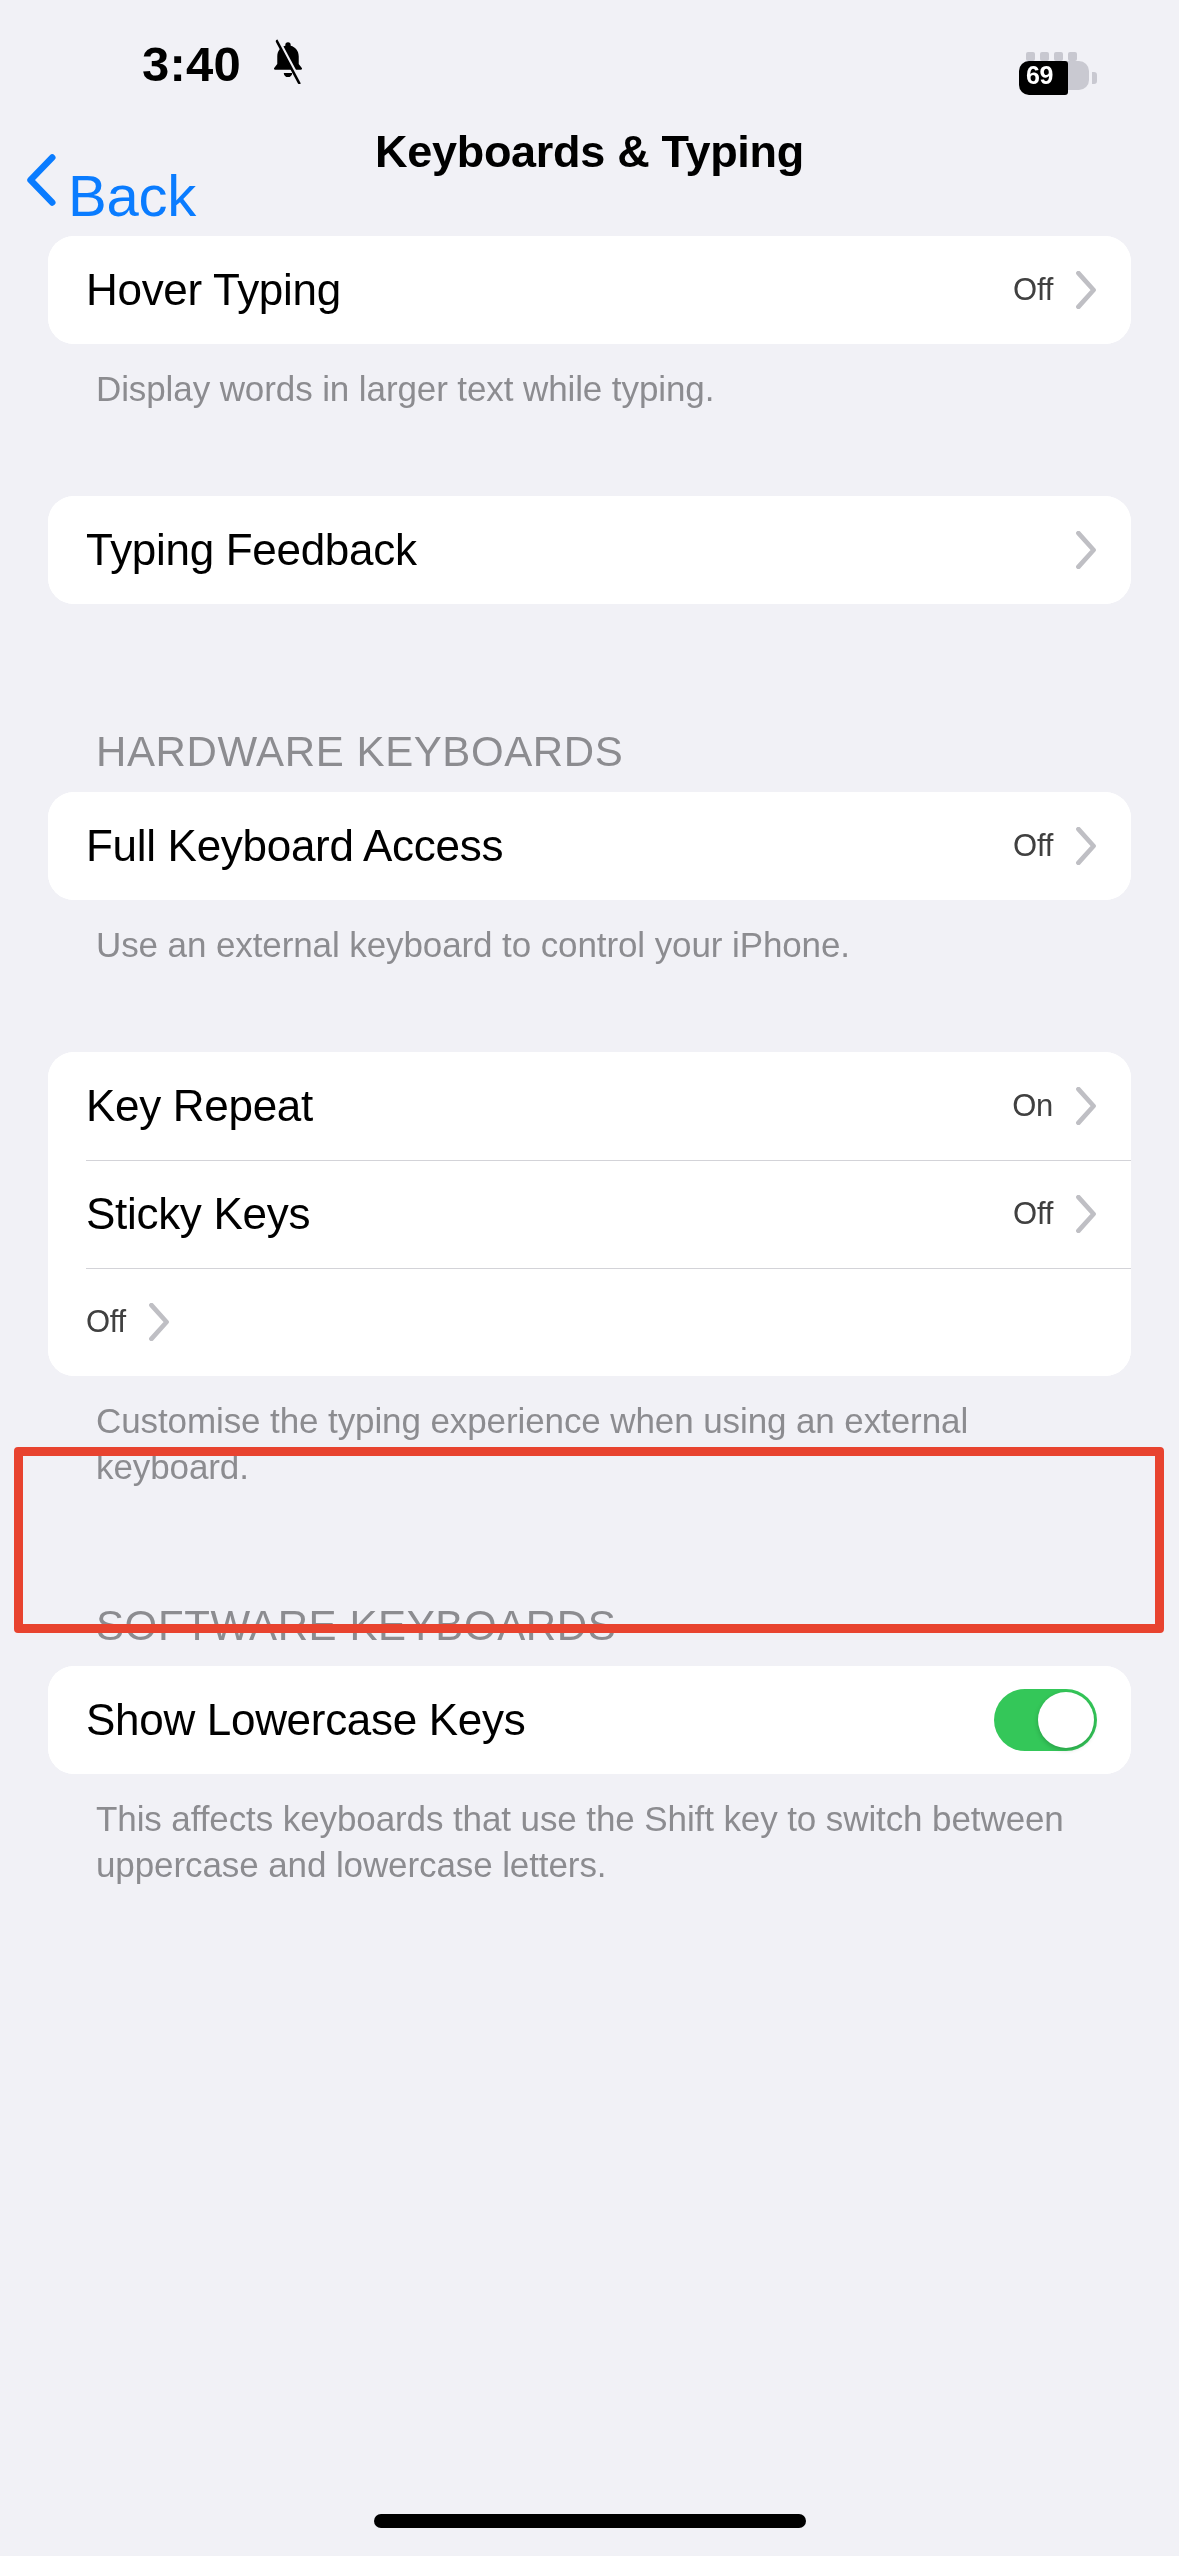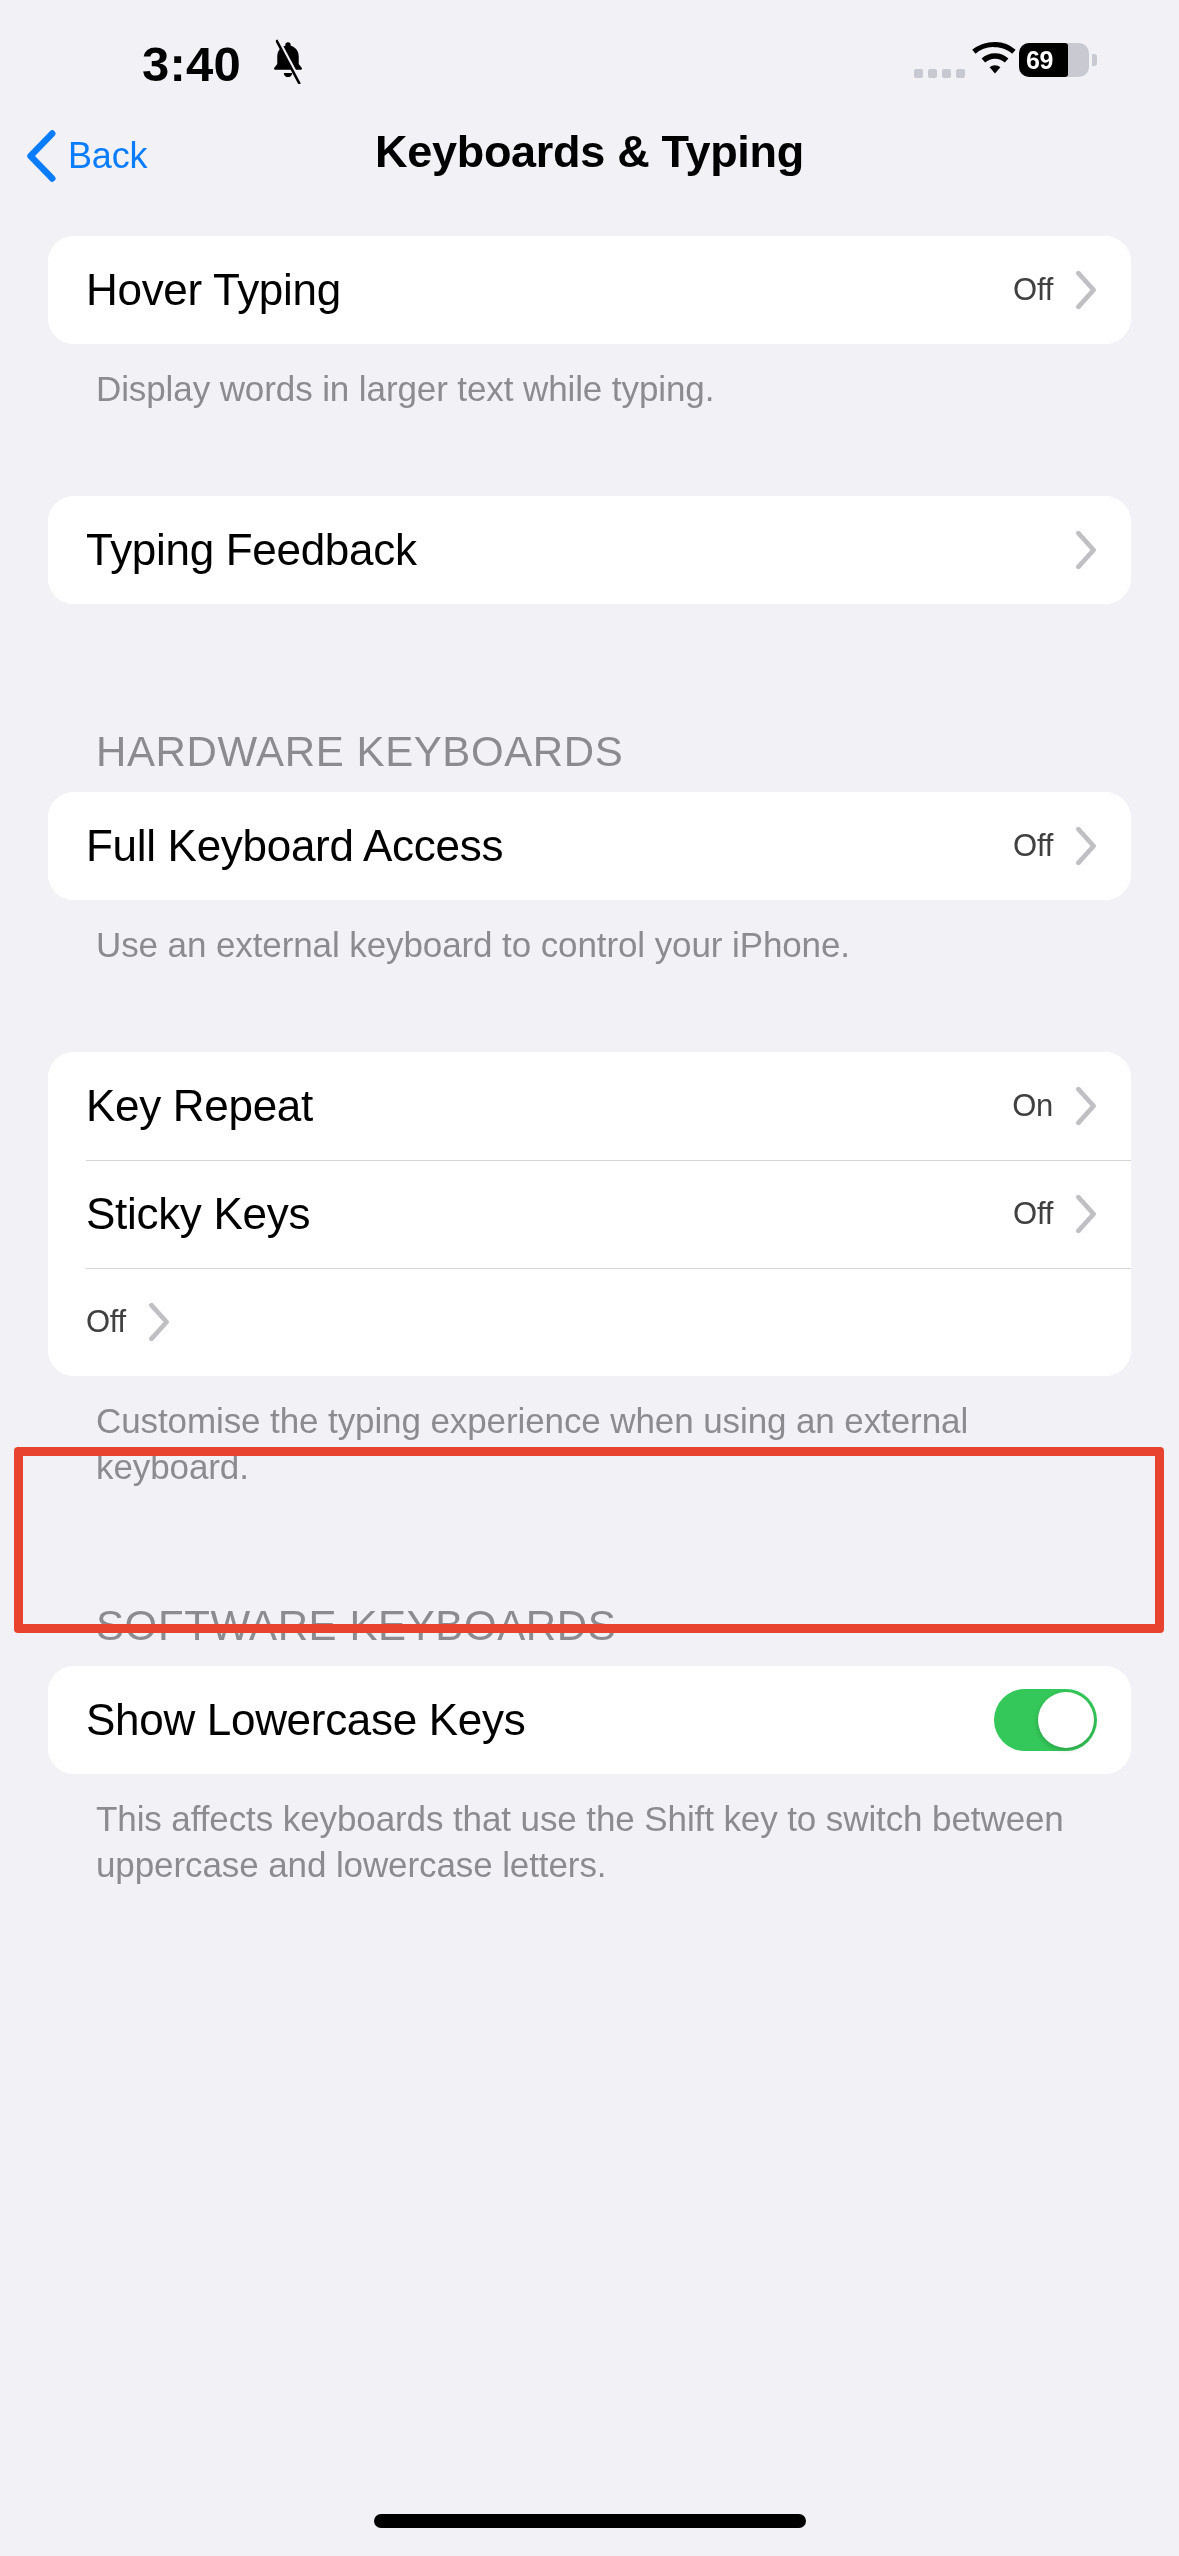--- a/index.html
+++ b/index.html
@@ -39,20 +39,21 @@
     position: absolute;
     left: 265px; top: 38px;
     width: 46px; height: 46px;
   }
   .status-right {
     position: absolute;
     right: 90px; top: 38px;
     display: flex;
     align-items: center;
     height: 44px;
+    flex-direction: column;
   }
   .signal-dots {
     display: flex;
     align-items: flex-end;
     gap: 5px;
     height: 22px;
     margin-right: 6px;
     margin-top: 14px;
   }
   .signal-dots i {
@@ -106,22 +107,23 @@
     position: absolute;
     left: 26px; top: 22px;
     display: flex;
     align-items: center;
     gap: 12px;
     cursor: pointer;
   }
   .back-chevron { width: 30px; height: 52px; }
   .back-label {
     color: #0A7CFF;
-    font-size: 36px;
+    font-size: 58px;
     letter-spacing: -0.2px;
+    margin-top: 32px;
   }
   .nav-title {
     position: absolute;
     left: 0; top: 18px;
     width: 1179px;
     text-align: center;
     font-size: 45px;
     font-weight: bold;
     color: #000;
     letter-spacing: -0.3px;

